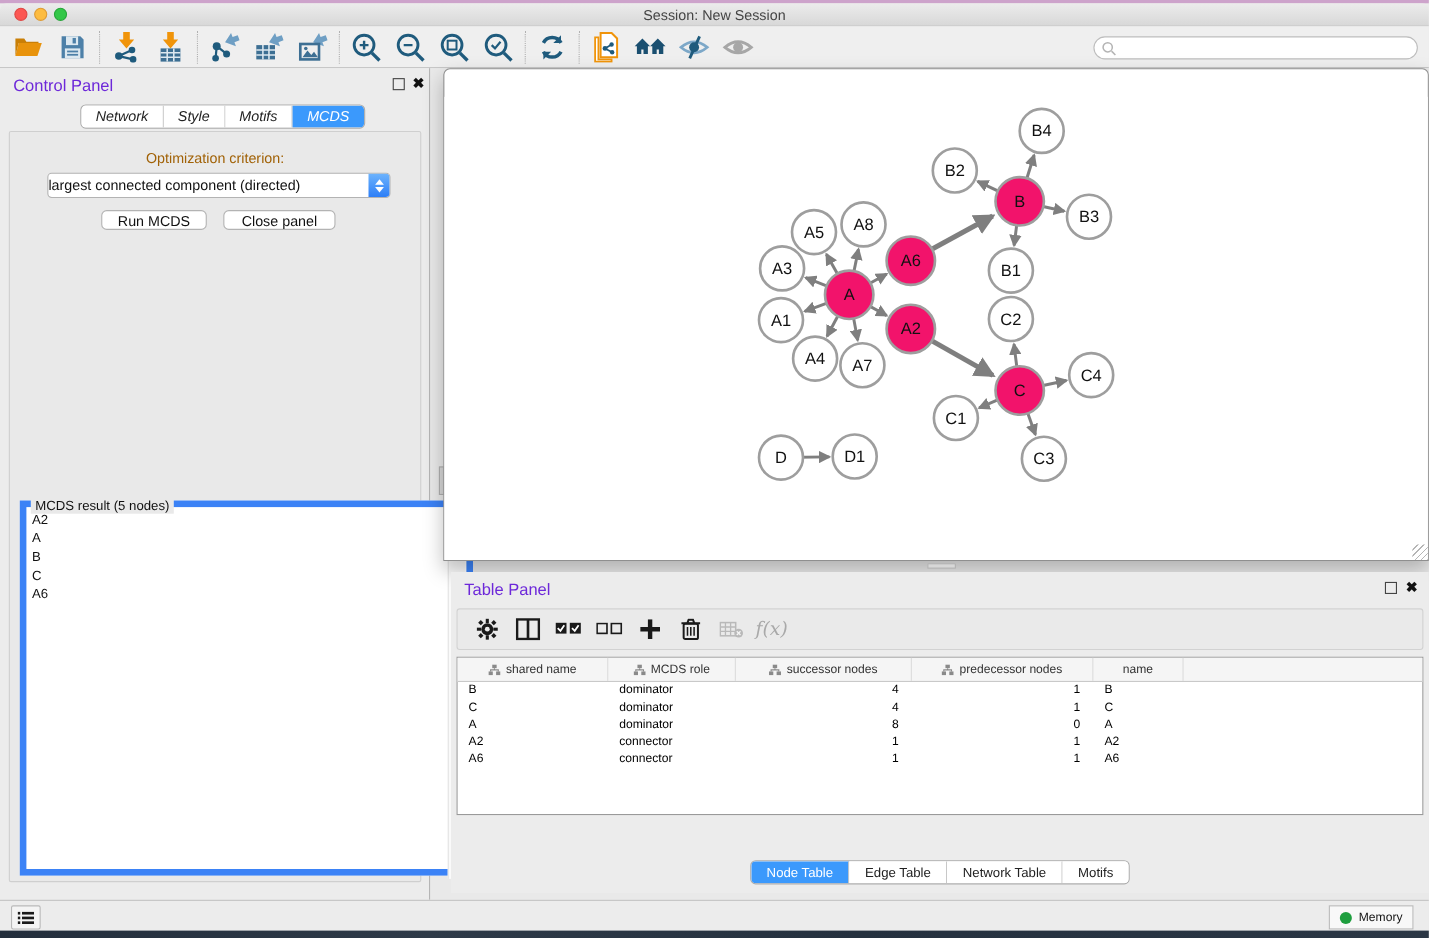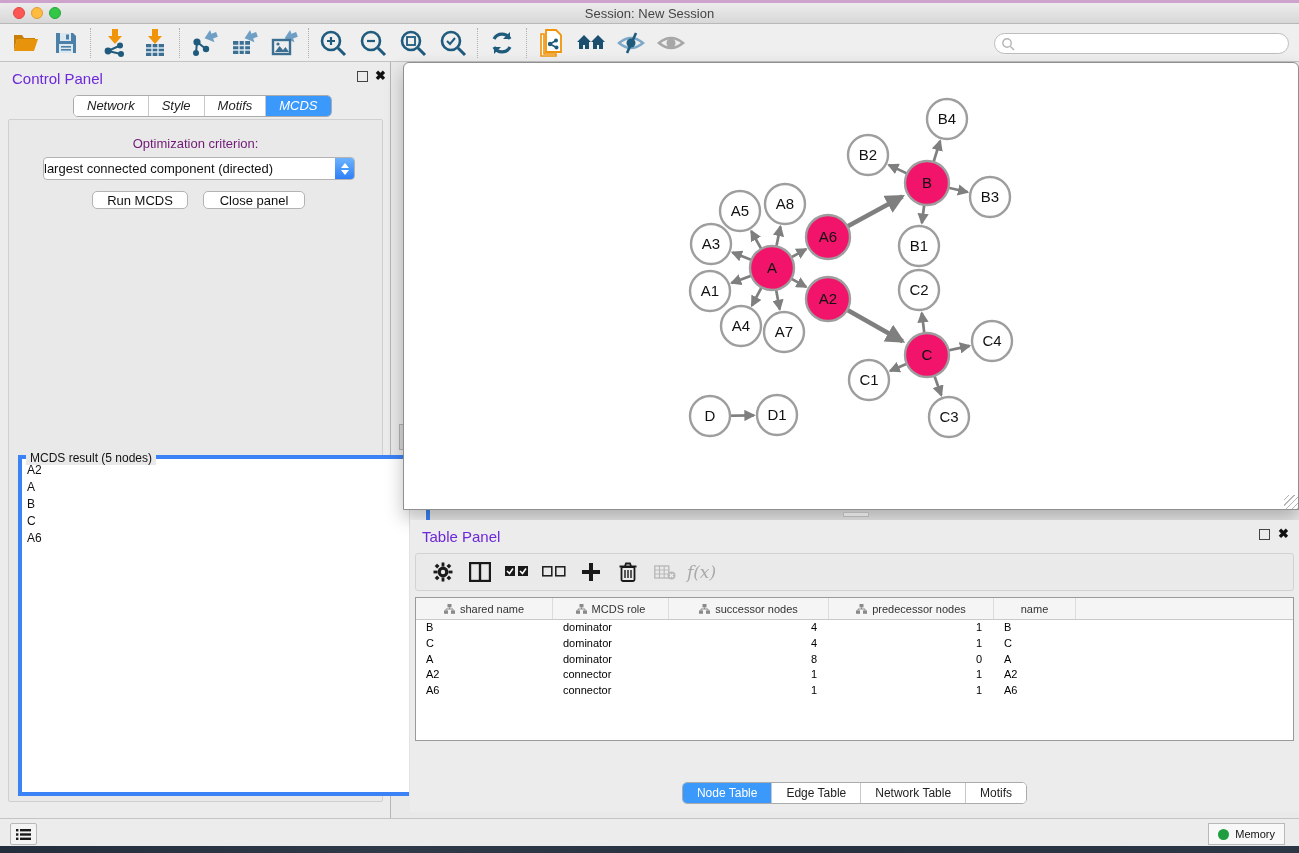--- a/index.html
+++ b/index.html
@@ -43,33 +43,33 @@
 
   .seg { display:flex; border:1px solid #ababab; border-radius:5px; overflow:hidden; background:#fff; height:22px; }
   .seg .seg-item { padding:0 13px; font-size:13px; color:#222; line-height:20px; border-right:1px solid #c8c8c8;
     background:#fff; cursor:pointer; white-space:nowrap; }
   .seg .seg-item:last-child { border-right:none; }
   .seg .seg-item.active { background:#3b99fc; color:#fff; }
 
   .cp-tabs { left:73px; top:95px;font-style:italic; }
   .cp-content { left:8px; top:119px; width:375px; height:683px; background:#e9e9e9;
     border:1px solid #cfcfcf; border-radius:2px; }
-  .opt-label { left:0; top:136px; width:391px; text-align:center; font-size:13px; color:#701a75; }
+  .opt-label { left:0; top:136px; width:391px; text-align:center; font-size:13px; color:#a16207; }
   .dropdown { left:43px; top:157px; width:312px; height:23px; background:#fff; border:1px solid #b3b3b3;
     border-radius:4px; display:flex; align-items:center; cursor:pointer; }
   .dropdown .dd-text { flex:1; font-size:13px; color:#111; padding-left:0; white-space:nowrap; }
   .dd-stepper { width:19px; height:21px; background:linear-gradient(#6cb3fd,#2e7ff7); border-radius:0 3px 3px 0;
     display:flex; flex-direction:column; align-items:center; justify-content:center; gap:2px; }
   .dd-stepper .tri-up { width:0; height:0; border-left:4px solid transparent; border-right:4px solid transparent; border-bottom:5px solid #fff; }
   .dd-stepper .tri-down { width:0; height:0; border-left:4px solid transparent; border-right:4px solid transparent; border-top:5px solid #fff; }
   .cp-btn { height:18px; background:#fff; border:1px solid #b3b3b3; border-radius:5px; font-size:13px;
     color:#111; display:flex; align-items:center; justify-content:center; cursor:pointer;
     font-family:"Liberation Sans",sans-serif; }
 
-  .result-box { left:18px; top:455px; width:412px; height:341px; border:4px solid #3b82f6; background:#fff; }
+  .result-box { left:18px; top:455px; width:412px; height:341px; border:6px solid #3b82f6; background:#fff; }
   .result-legend { position:absolute; left:4px; top:-8px; background:#e9e9e9; padding:0 4px; font-size:12px; color:#111; }
   .result-list { position:absolute; left:0; top:2px; width:346px; height:337px; overflow:hidden; }
   .result-item { font-size:12px; color:#111; padding:1.5px 0 1.5px 5px; }
   .result-scroll { position:absolute; right:1px; top:1px; width:16px; height:337px; background:#fafafa; border-left:1px solid #e3e3e3; }
 
   
   .net-window { left:403px; top:62px; width:896px; height:448px; background:#fff;
     border:1px solid #8f8f8f; border-radius:6px 6px 0 0;
     box-shadow:0 8px 18px rgba(0,0,0,.25); }
   .net-titlebar { height:25px; background:linear-gradient(#ececec,#d4d4d4); border-bottom:1px solid #aaa;

